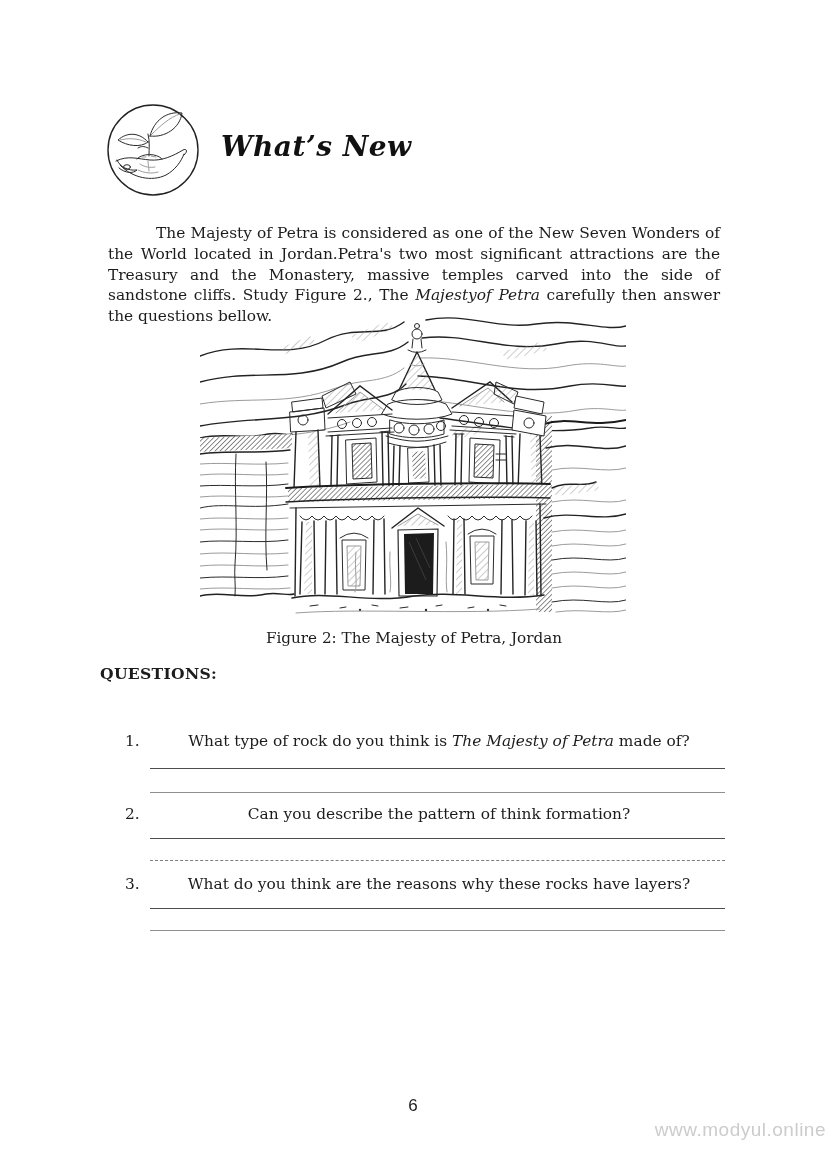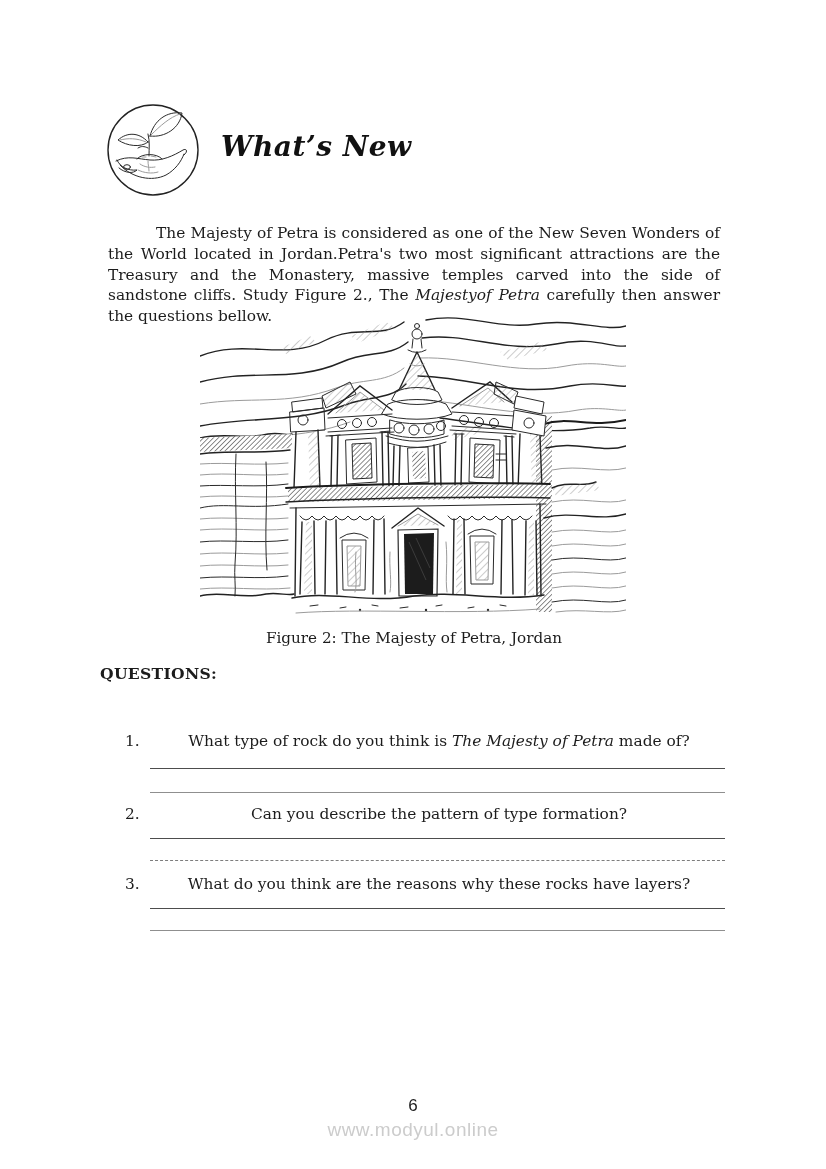--- a/index.html
+++ b/index.html
@@ -39,21 +39,21 @@
   .aline.dark{border-bottom:1.4px solid #4d4d4d;}
   .aline.light{border-bottom:1.2px solid #8f8f8f;}
   .aline.dashed{border-bottom:1.2px dashed #7d7d7d;}
   .mt17{margin-top:16px;} .mt23{margin-top:23px;} .mt12{margin-top:11px;}
   .mt13{margin-top:13px;} .mt22{margin-top:21px;}
   .pagenum{
     position:absolute;left:0;right:0;top:1096px;text-align:center;
     font-size:17px;font-family:"Liberation Sans","DejaVu Sans",sans-serif;color:#1c1c1c;
   }
   .watermark{
-    position:absolute;left:0;right:0;top:1119px;text-align:center;
+    position:absolute;left:0;right:0;top:1119px;text-align:right;
     font-size:19px;font-family:"Liberation Sans","DejaVu Sans",sans-serif;
     color:#cccccc;letter-spacing:.5px;
   }
   .ital{font-style:italic;}
   svg .d{stroke:#222;fill:none;stroke-width:1.4;stroke-linecap:round;}
   svg .d2{stroke:#1b1b1b;fill:none;stroke-width:2;stroke-linecap:round;}
   svg .t{stroke:#2a2a2a;fill:none;stroke-width:1;stroke-linecap:round;}
   svg .g{stroke:#9b9b9b;fill:none;stroke-width:1;stroke-linecap:round;}
 </style>
 </head>
@@ -267,21 +267,21 @@
 
     <div class="q">
       <span class="num">1.</span>
       <span class="qt"><span>What type of rock do you think is </span><span class="ital">The Majesty of Petra</span><span> made of?</span></span>
     </div>
     <div class="aline dark mt17"></div>
     <div class="aline light mt23"></div>
 
     <div class="q mt12">
       <span class="num">2.</span>
-      <span class="qt"><span>Can you describe the pattern of type formation?</span><span class="ital"></span><span></span></span>
+      <span class="qt"><span>Can you describe the pattern of think formation?</span><span class="ital"></span><span></span></span>
     </div>
     <div class="aline dark mt13"></div>
     <div class="aline dashed mt22"></div>
 
     <div class="q mt13">
       <span class="num">3.</span>
       <span class="qt"><span>What do you think are the reasons why these rocks have layers?</span><span class="ital"></span><span></span></span>
     </div>
     <div class="aline dark mt13"></div>
     <div class="aline light mt22"></div>

